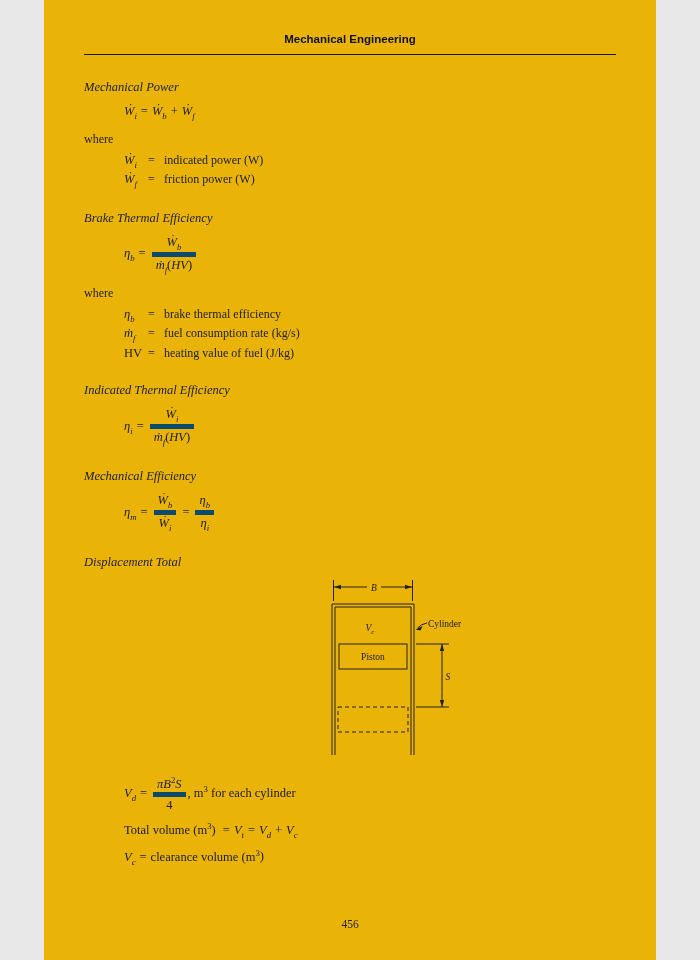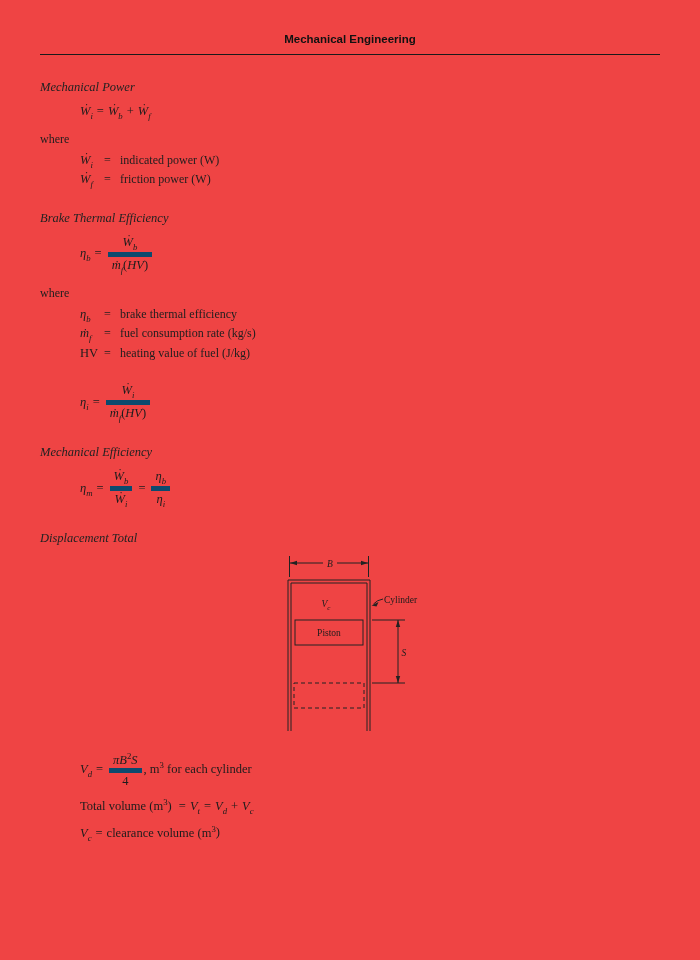--- a/index.html
+++ b/index.html
@@ -1,20 +1,20 @@
 <!DOCTYPE html>
 <html><head>
 <meta charset="utf-8">
 <style>
   html,body{margin:0;padding:0;background:#e8e8e8;}
   .page{
     position:relative;
-    width:700px;height:960px;
+    width:612px;height:960px;
     margin:0 auto;
-    background:#ef4444;
+    background:#eab308;
     box-sizing:border-box;
     padding:0 40px;
     font-family:"Liberation Serif", serif;
     color:#1e1e1e;
     overflow:hidden;
   }
   
   .header{padding-top:33px;text-align:center;}
   .header-title{
     font-family:"Liberation Sans", sans-serif;
@@ -101,20 +101,21 @@
       </div>
       <div class="def-row">
         <span class="def-term math"><span class="mn">HV</span></span>
         <span class="def-eq">=</span>
         <span class="def-desc">heating value of fuel (J/kg)</span>
       </div>
     </div>
   </div>
 
   <div class="section">
+    <h3 class="sec-heading">Indicated Thermal Efficiency</h3>
     <div class="formula math"><span class="mi">η<sub>i</sub></span><span class="op">=</span><span class="frac"><span class="fnum"><span class="mi">Ẇ<sub>i</sub></span></span><span class="fden"><span class="mi">ṁ<sub>f</sub></span><span class="mn">(</span><span class="mi">HV</span><span class="mn">)</span></span></span></div>
   </div>
 
   <div class="section">
     <h3 class="sec-heading">Mechanical Efficiency</h3>
     <div class="formula math"><span class="mi">η<sub>m</sub></span><span class="op">=</span><span class="frac"><span class="fnum"><span class="mi">Ẇ<sub>b</sub></span></span><span class="fden"><span class="mi">Ẇ<sub>i</sub></span></span></span><span class="op">=</span><span class="frac"><span class="fnum"><span class="mi">η<sub>b</sub></span></span><span class="fden"><span class="mi">η<sub>i</sub></span></span></span></div>
   </div>
 
   <div class="section">
     <h3 class="sec-heading">Displacement Total</h3>
@@ -162,14 +163,17 @@
         <rect class="dashed" x="42" y="133" width="70" height="25"></rect>
       </svg>
     </div>
 
     <div class="formula math"><span class="mi">V<sub>d</sub></span><span class="op">=</span><span class="frac"><span class="fnum"><span class="mi">π</span><span class="mi">B<sup>2</sup></span><span class="mi">S</span></span><span class="fden"><span class="mn">4</span></span></span><span class="mn">, </span><span class="mn">m<sup>3</sup></span><span class="mn"> for each cylinder</span></div>
     <div class="plainline math"><span class="mn">Total volume (m<sup>3</sup></span><span class="mn">) </span><span class="op">=</span><span class="mi">V<sub>t</sub></span><span class="op">=</span><span class="mi">V<sub>d</sub></span><span class="op">+</span><span class="mi">V<sub>c</sub></span></div>
     <div class="plainline math"><span class="mi">V<sub>c</sub></span><span class="op">=</span><span class="mn">clearance volume (m<sup>3</sup></span><span class="mn">)</span></div>
   </div>
 
 
+  <div class="footer">
+    <span>456</span>
+  </div>
 
 </div>
 
 </body></html>

